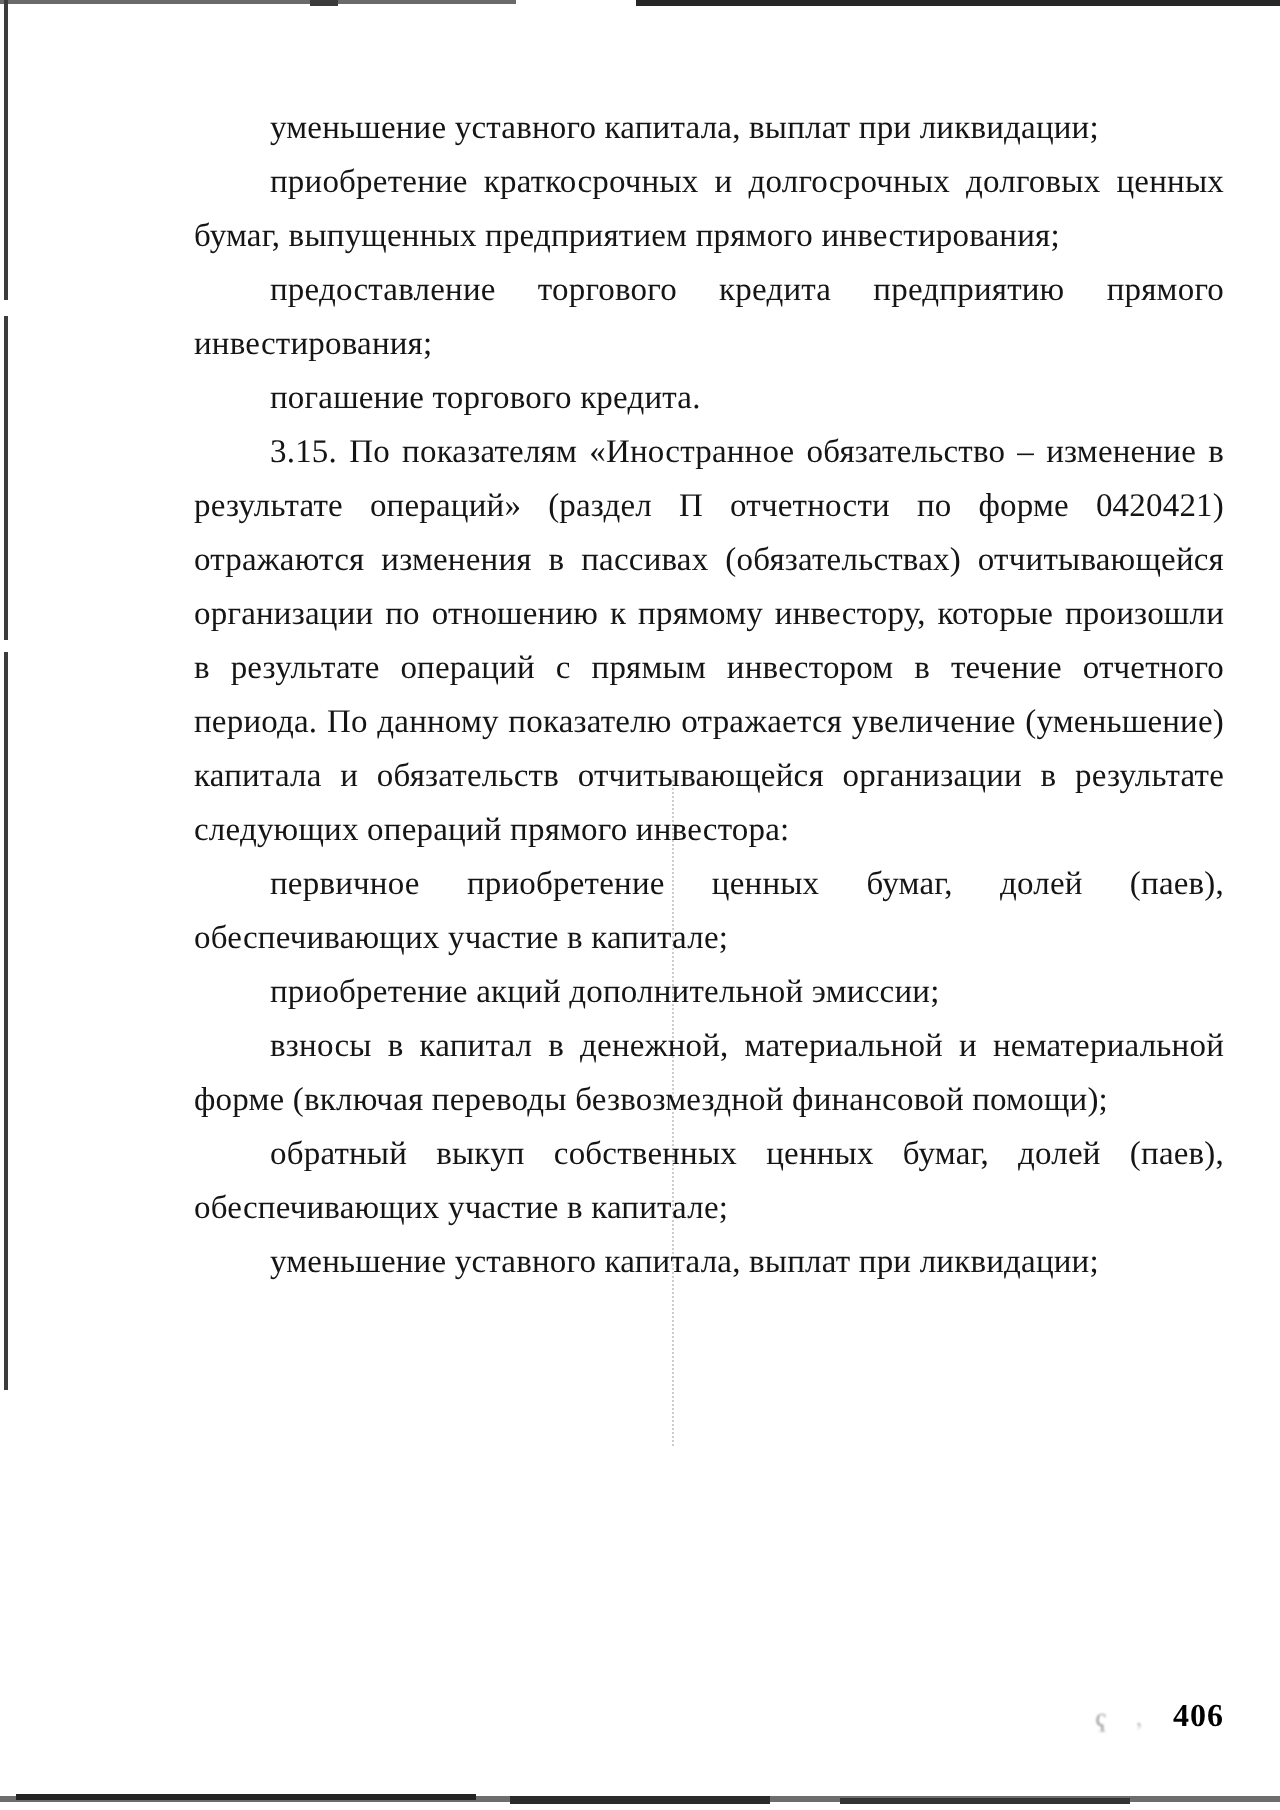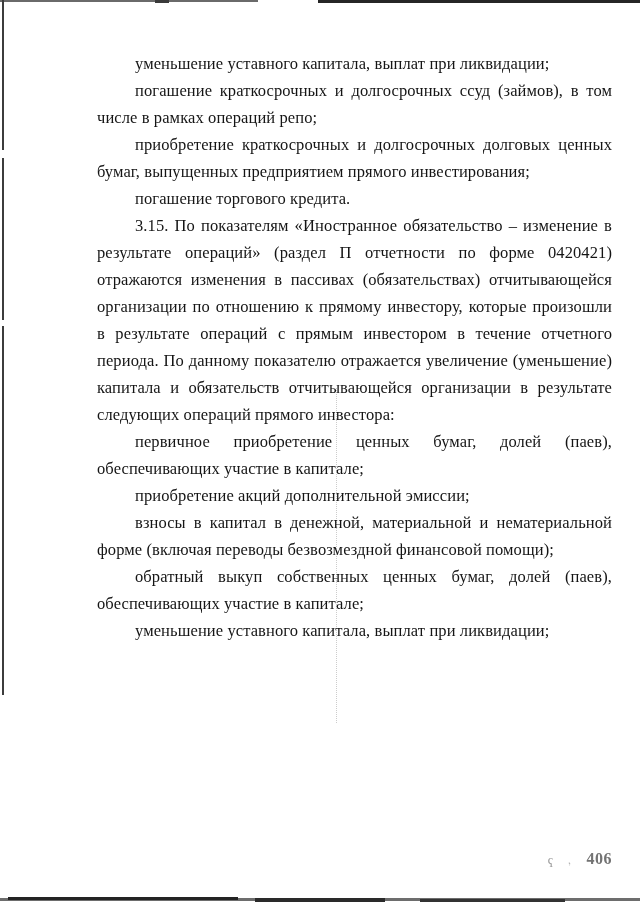--- a/index.html
+++ b/index.html
@@ -63,21 +63,21 @@
     text-align: right;
   }
   .smudge1, .smudge2 {
     display: inline-block; vertical-align: middle;
     color: #9a9a9a; font-size: 13px;
     filter: blur(0.6px);
     margin-right: 6px;
   }
   .page-number {
     display: inline-block;
-    font-size: 16px; font-weight: bold; color: #737373;
+    font-size: 16px; font-weight: bold; color: #000000;
     letter-spacing: 0.5px;
   }
 </style>
 </head>
 <body>
 
 <div class="page">
 
   <div class="border-top-light"></div>
   <div class="border-top-tick"></div>
@@ -86,22 +86,22 @@
   <div class="border-left-dash-gap1"></div>
   <div class="border-left-dash-gap2"></div>
   <div class="border-bottom-base"></div>
   <div class="border-bottom-dark1"></div>
   <div class="border-bottom-dark2"></div>
   <div class="border-bottom-dark3"></div>
   <div class="fold-line"></div>
 
   <div class="text-block" id="text-block">
       <p class="para">уменьшение уставного капитала, выплат при ликвидации;</p>
-      <p class="para">погашение краткосрочных и долгосрочных ссуд (займов), в том числе в рамках операций репо;</p>
       <p class="para">приобретение краткосрочных и долгосрочных долговых ценных бумаг, выпущенных предприятием прямого инвестирования;</p>
+      <p class="para">предоставление торгового кредита предприятию прямого инвестирования;</p>
       <p class="para">погашение торгового кредита.</p>
       <p class="para">3.15. По показателям «Иностранное обязательство – изменение в результате операций» (раздел П отчетности по форме 0420421) отражаются изменения в пассивах (обязательствах) отчитывающейся организации по отношению к прямому инвестору, которые произошли в результате операций с прямым инвестором в течение отчетного периода. По данному показателю отражается увеличение (уменьшение) капитала и обязательств отчитывающейся организации в результате следующих операций прямого инвестора:</p>
       <p class="para">первичное приобретение ценных бумаг, долей (паев), обеспечивающих участие в капитале;</p>
       <p class="para">приобретение акций дополнительной эмиссии;</p>
       <p class="para">взносы в капитал в денежной, материальной и нематериальной форме (включая переводы безвозмездной финансовой помощи);</p>
       <p class="para">обратный выкуп собственных ценных бумаг, долей (паев), обеспечивающих участие в капитале;</p>
       <p class="para">уменьшение уставного капитала, выплат при ликвидации;</p>
     </div>
 
   <div class="page-number-row">

